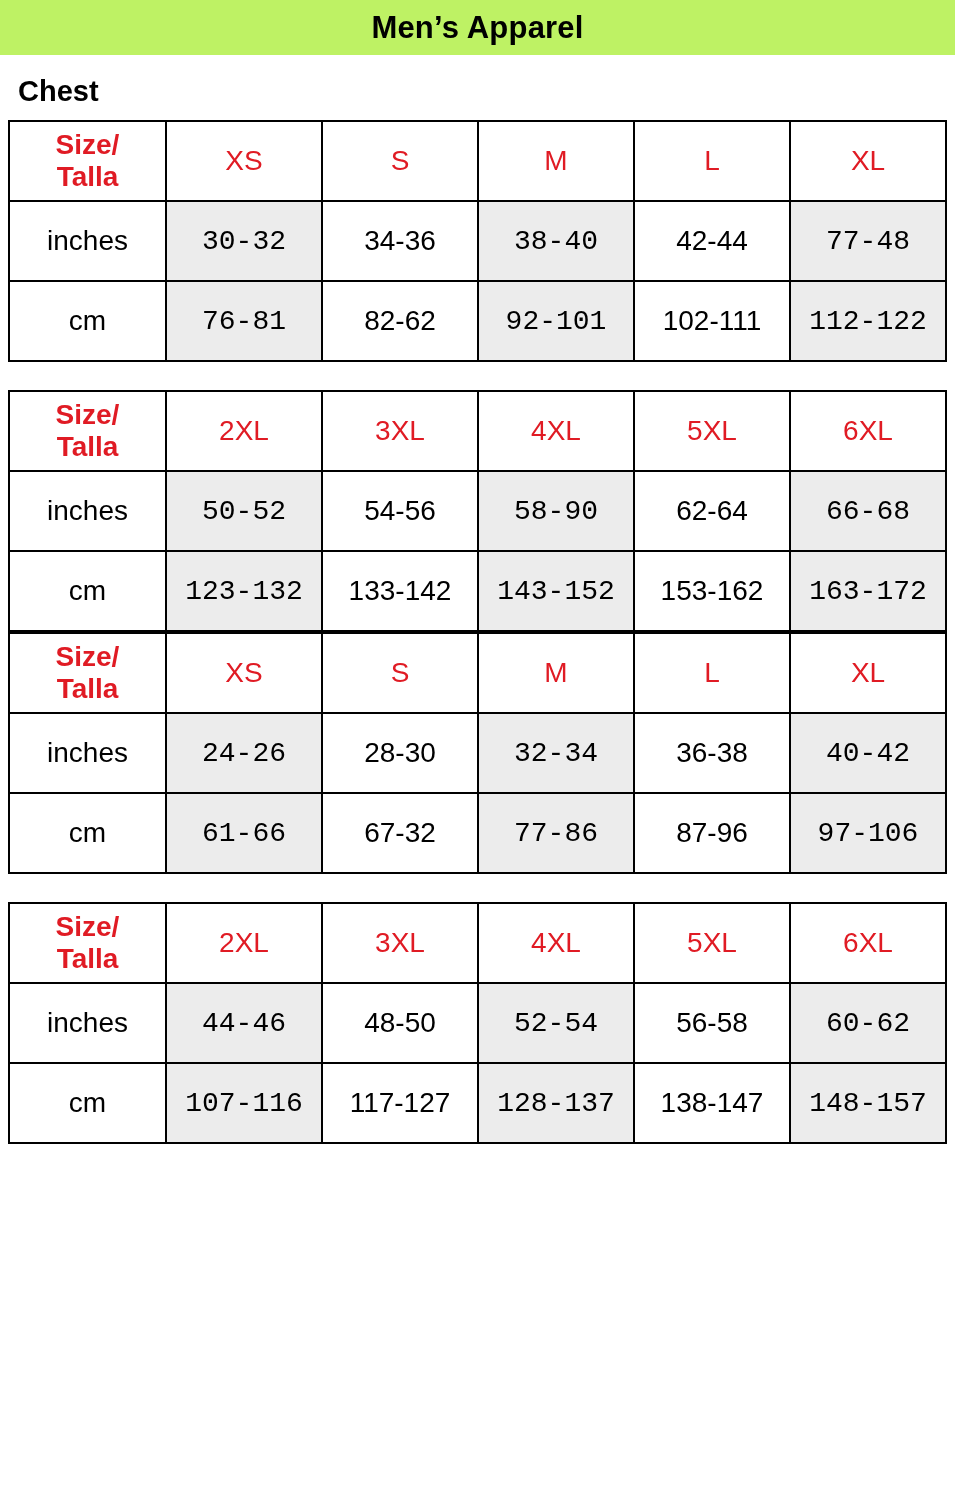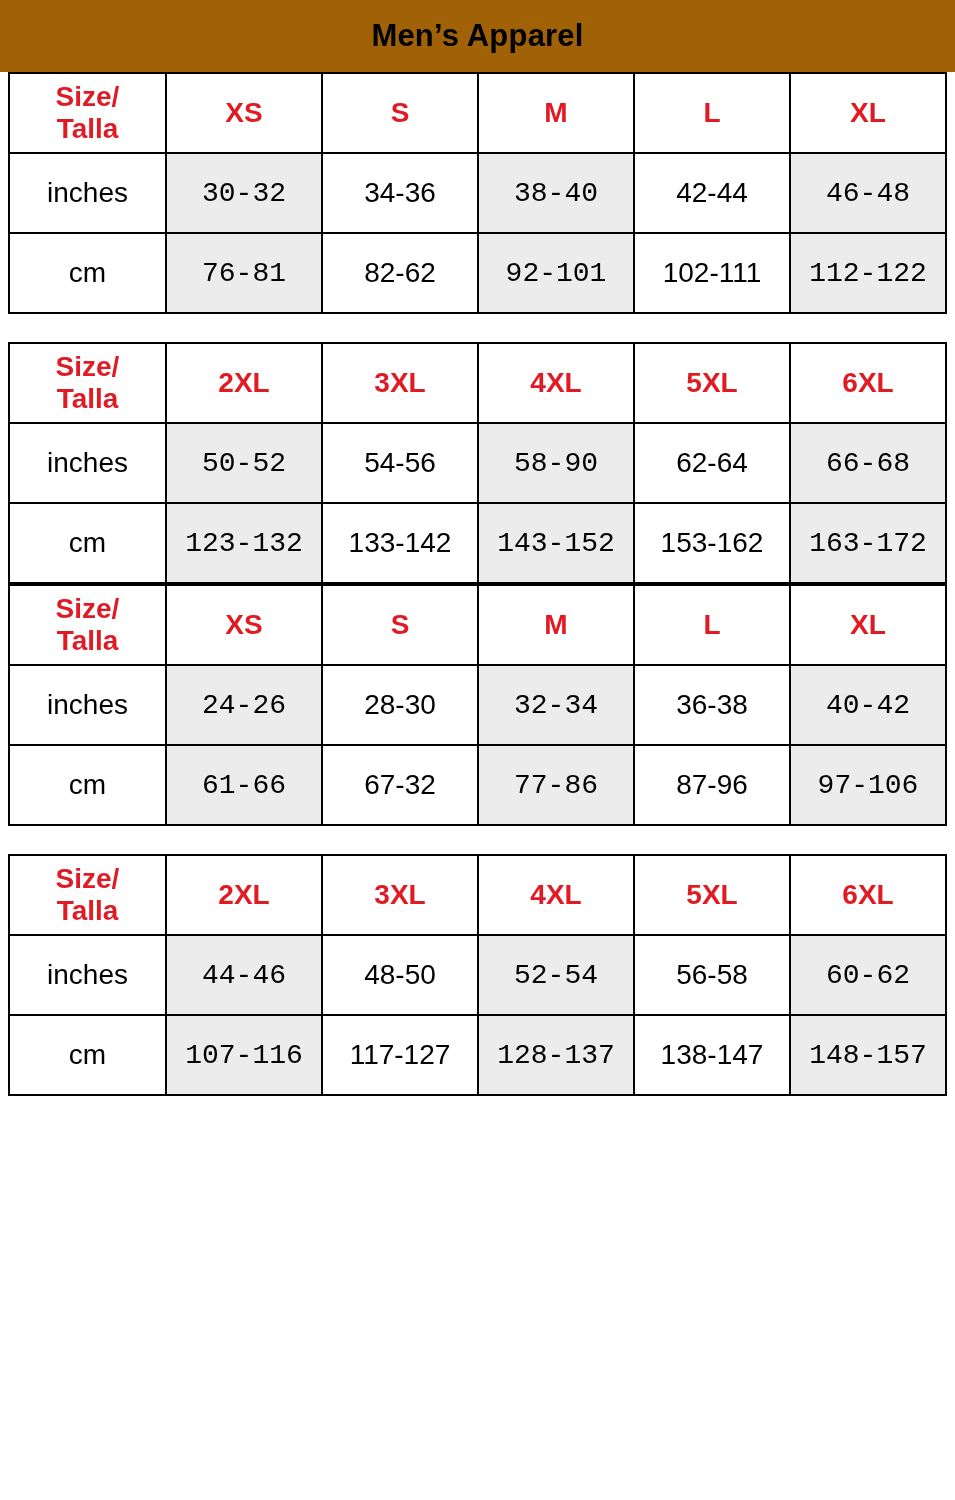--- a/index.html
+++ b/index.html
@@ -14,22 +14,22 @@
     color: #000000;
     overflow: hidden;
   }
   .page {
     width: 955px;
     height: 1500px;
     position: relative;
     box-sizing: border-box;
   }
   .header-band {
-    background: #a16207;
-    height: 72px;
+    background: #bef264;
+    height: 55px;
     display: flex;
     align-items: center;
     justify-content: center;
   }
   .header-title {
     font-size: 31px;
     font-weight: bold;
     color: #000;
     letter-spacing: 0.2px;
   }
@@ -58,21 +58,21 @@
     box-sizing: border-box;
   }
   td.col-label {
     width: 157px;
   }
   td.col-data {
     width: 156px;
   }
   td.head-cell {
     color: #e01b24;
-    font-weight: bold;
+    font-weight: normal;
     height: 130px;
     font-size: 29px;
     line-height: 1.15;
   }
   td.head-label {
     color: #e01b24;
     font-weight: bold;
     font-size: 29px;
     line-height: 1.15;
     text-align: center;
@@ -91,20 +91,21 @@
 </style>
 </head>
 <body>
 
 <div class="page">
 
   <div class="header-band">
     <div class="header-title">Men’s Apparel</div>
   </div>
 
+  <div class="section-title">Chest</div>
 
   <div class="table-wrap">
     <table class="size-table">
       <tbody>
         <tr>
           <td class="col-label head-label">
             <span>Size/</span><br>
             <span>Talla</span>
           </td>
           <td class="col-data head-cell">XS</td>
@@ -112,21 +113,21 @@
           <td class="col-data head-cell">M</td>
           <td class="col-data head-cell">L</td>
           <td class="col-data head-cell">XL</td>
         </tr>
         <tr>
           <td class="col-label unit">inches</td>
           <td class="col-data shaded">30-32</td>
           <td class="col-data">34-36</td>
           <td class="col-data shaded">38-40</td>
           <td class="col-data">42-44</td>
-          <td class="col-data shaded">46-48</td>
+          <td class="col-data shaded">77-48</td>
         </tr>
         <tr>
           <td class="col-label unit">cm</td>
           <td class="col-data shaded">76-81</td>
           <td class="col-data">82-62</td>
           <td class="col-data shaded">92-101</td>
           <td class="col-data">102-111</td>
           <td class="col-data shaded">112-122</td>
         </tr>
       </tbody>

